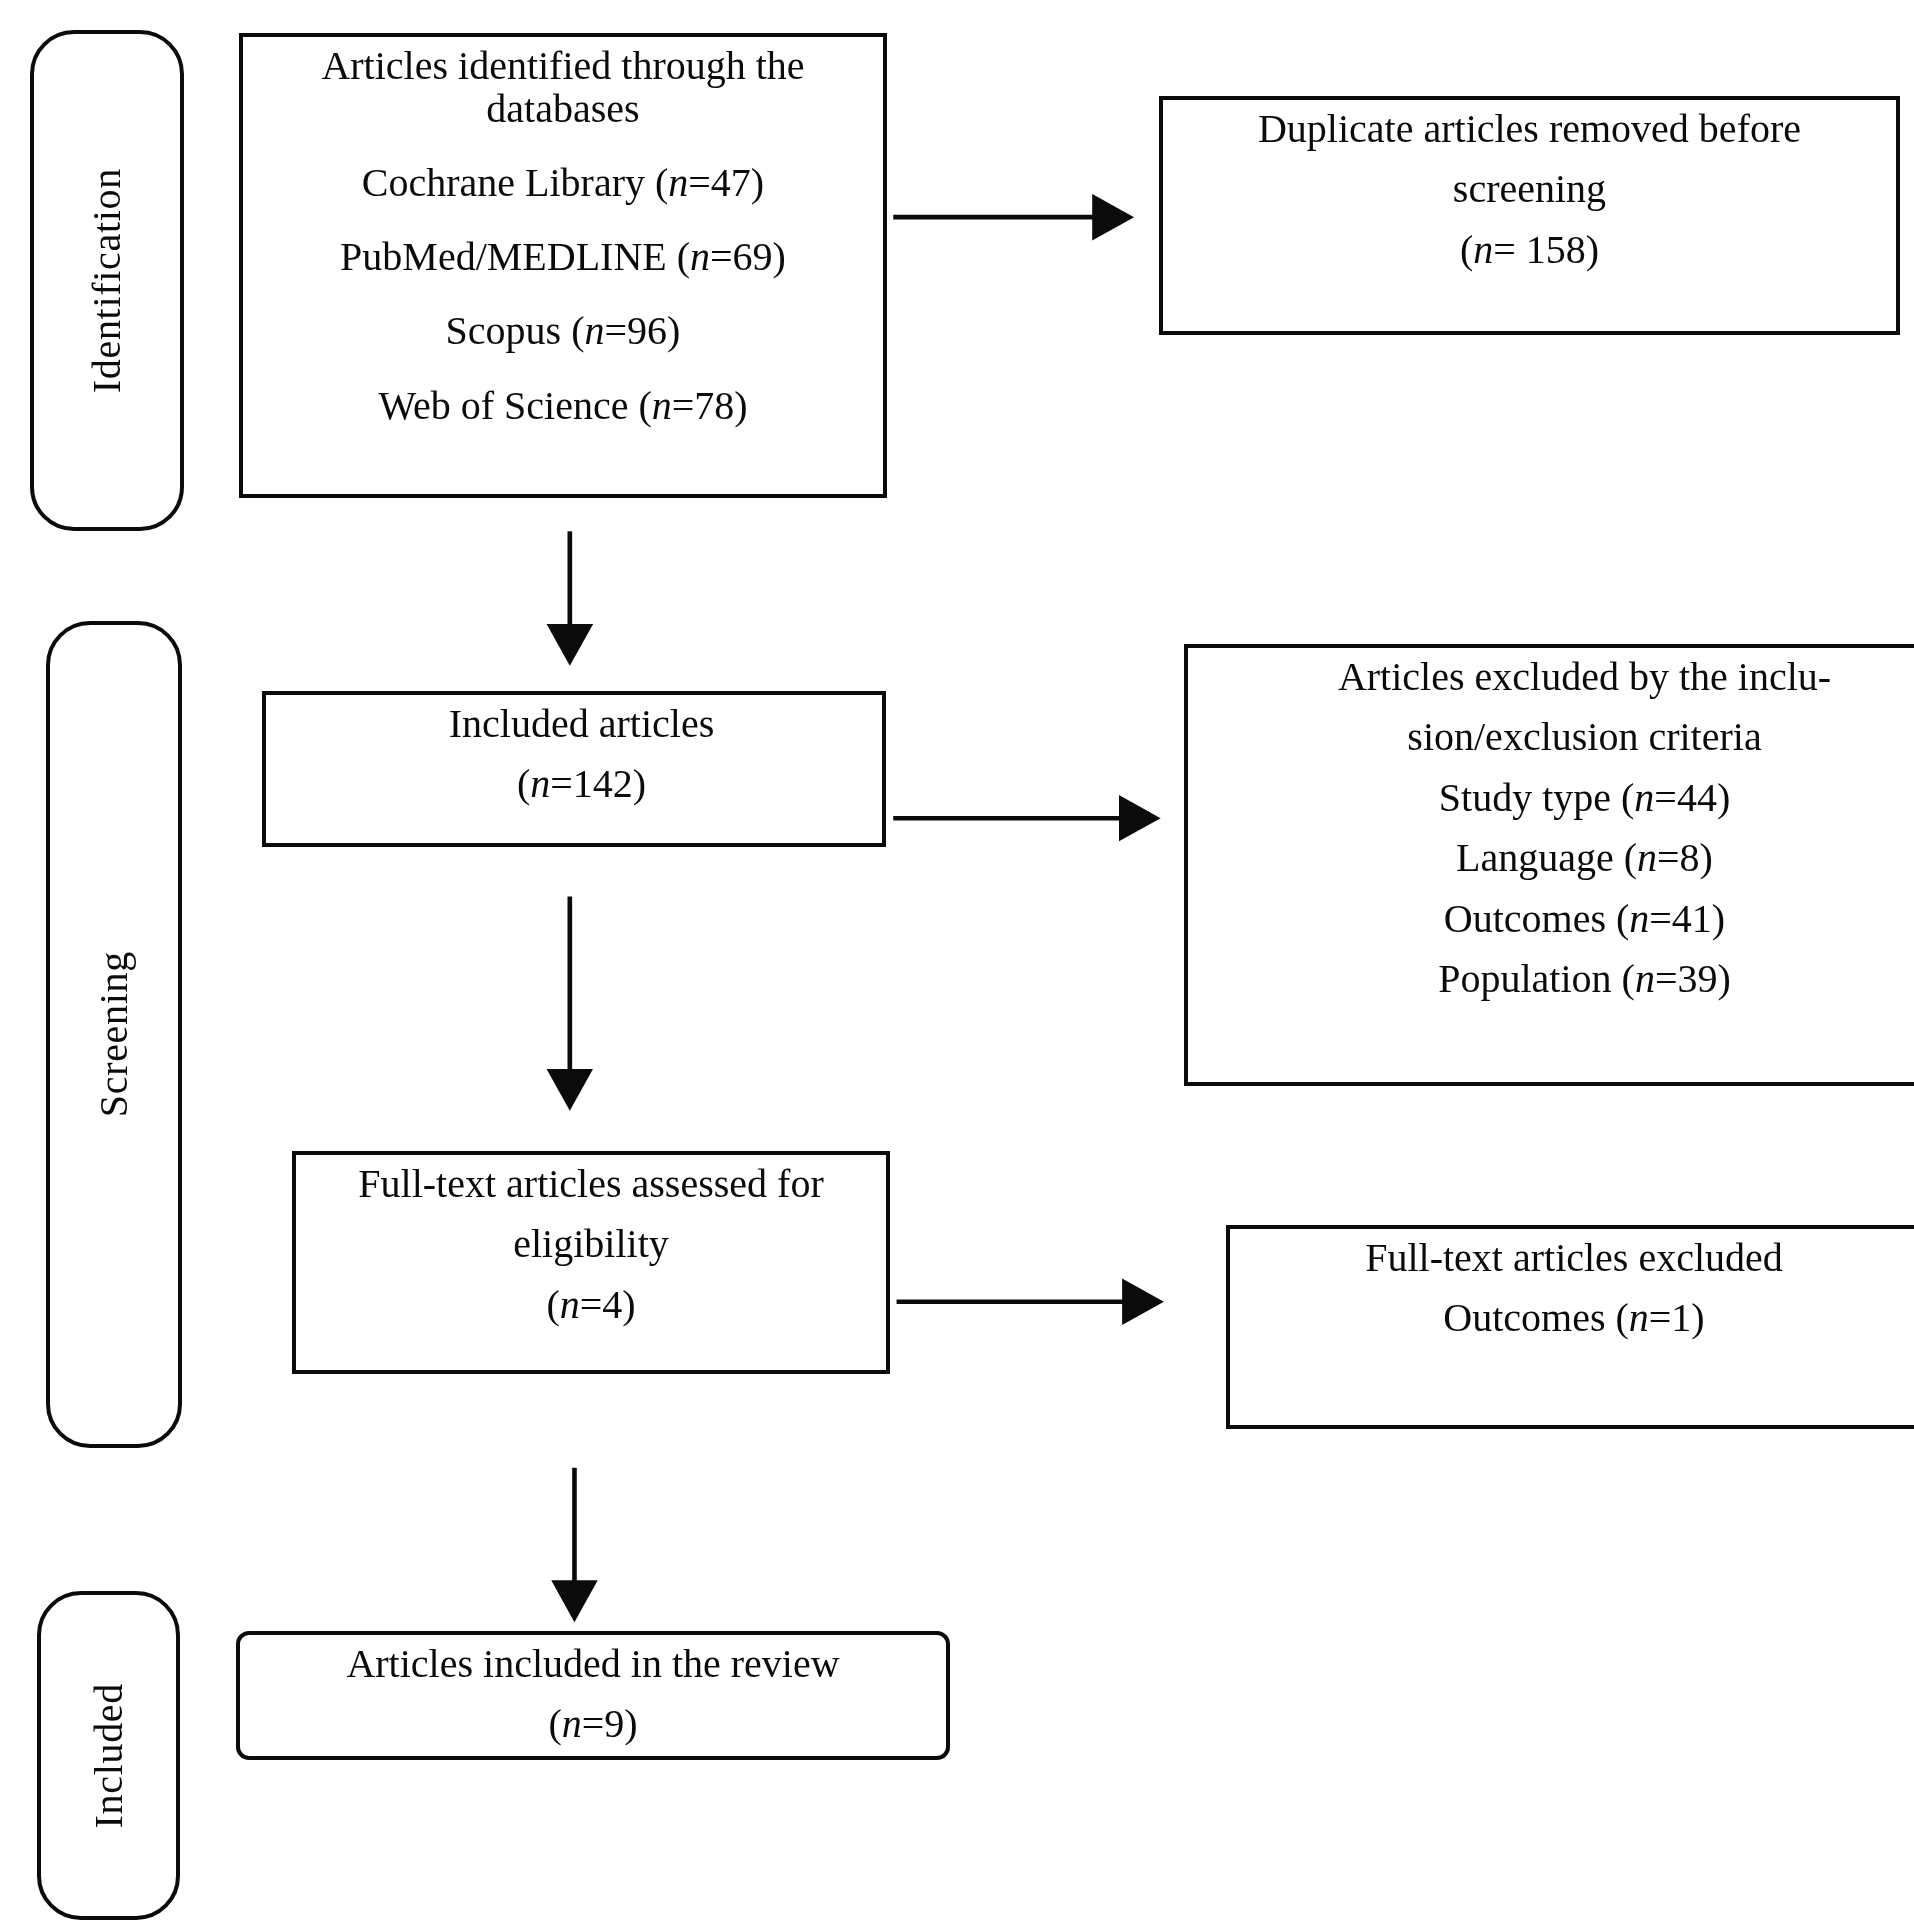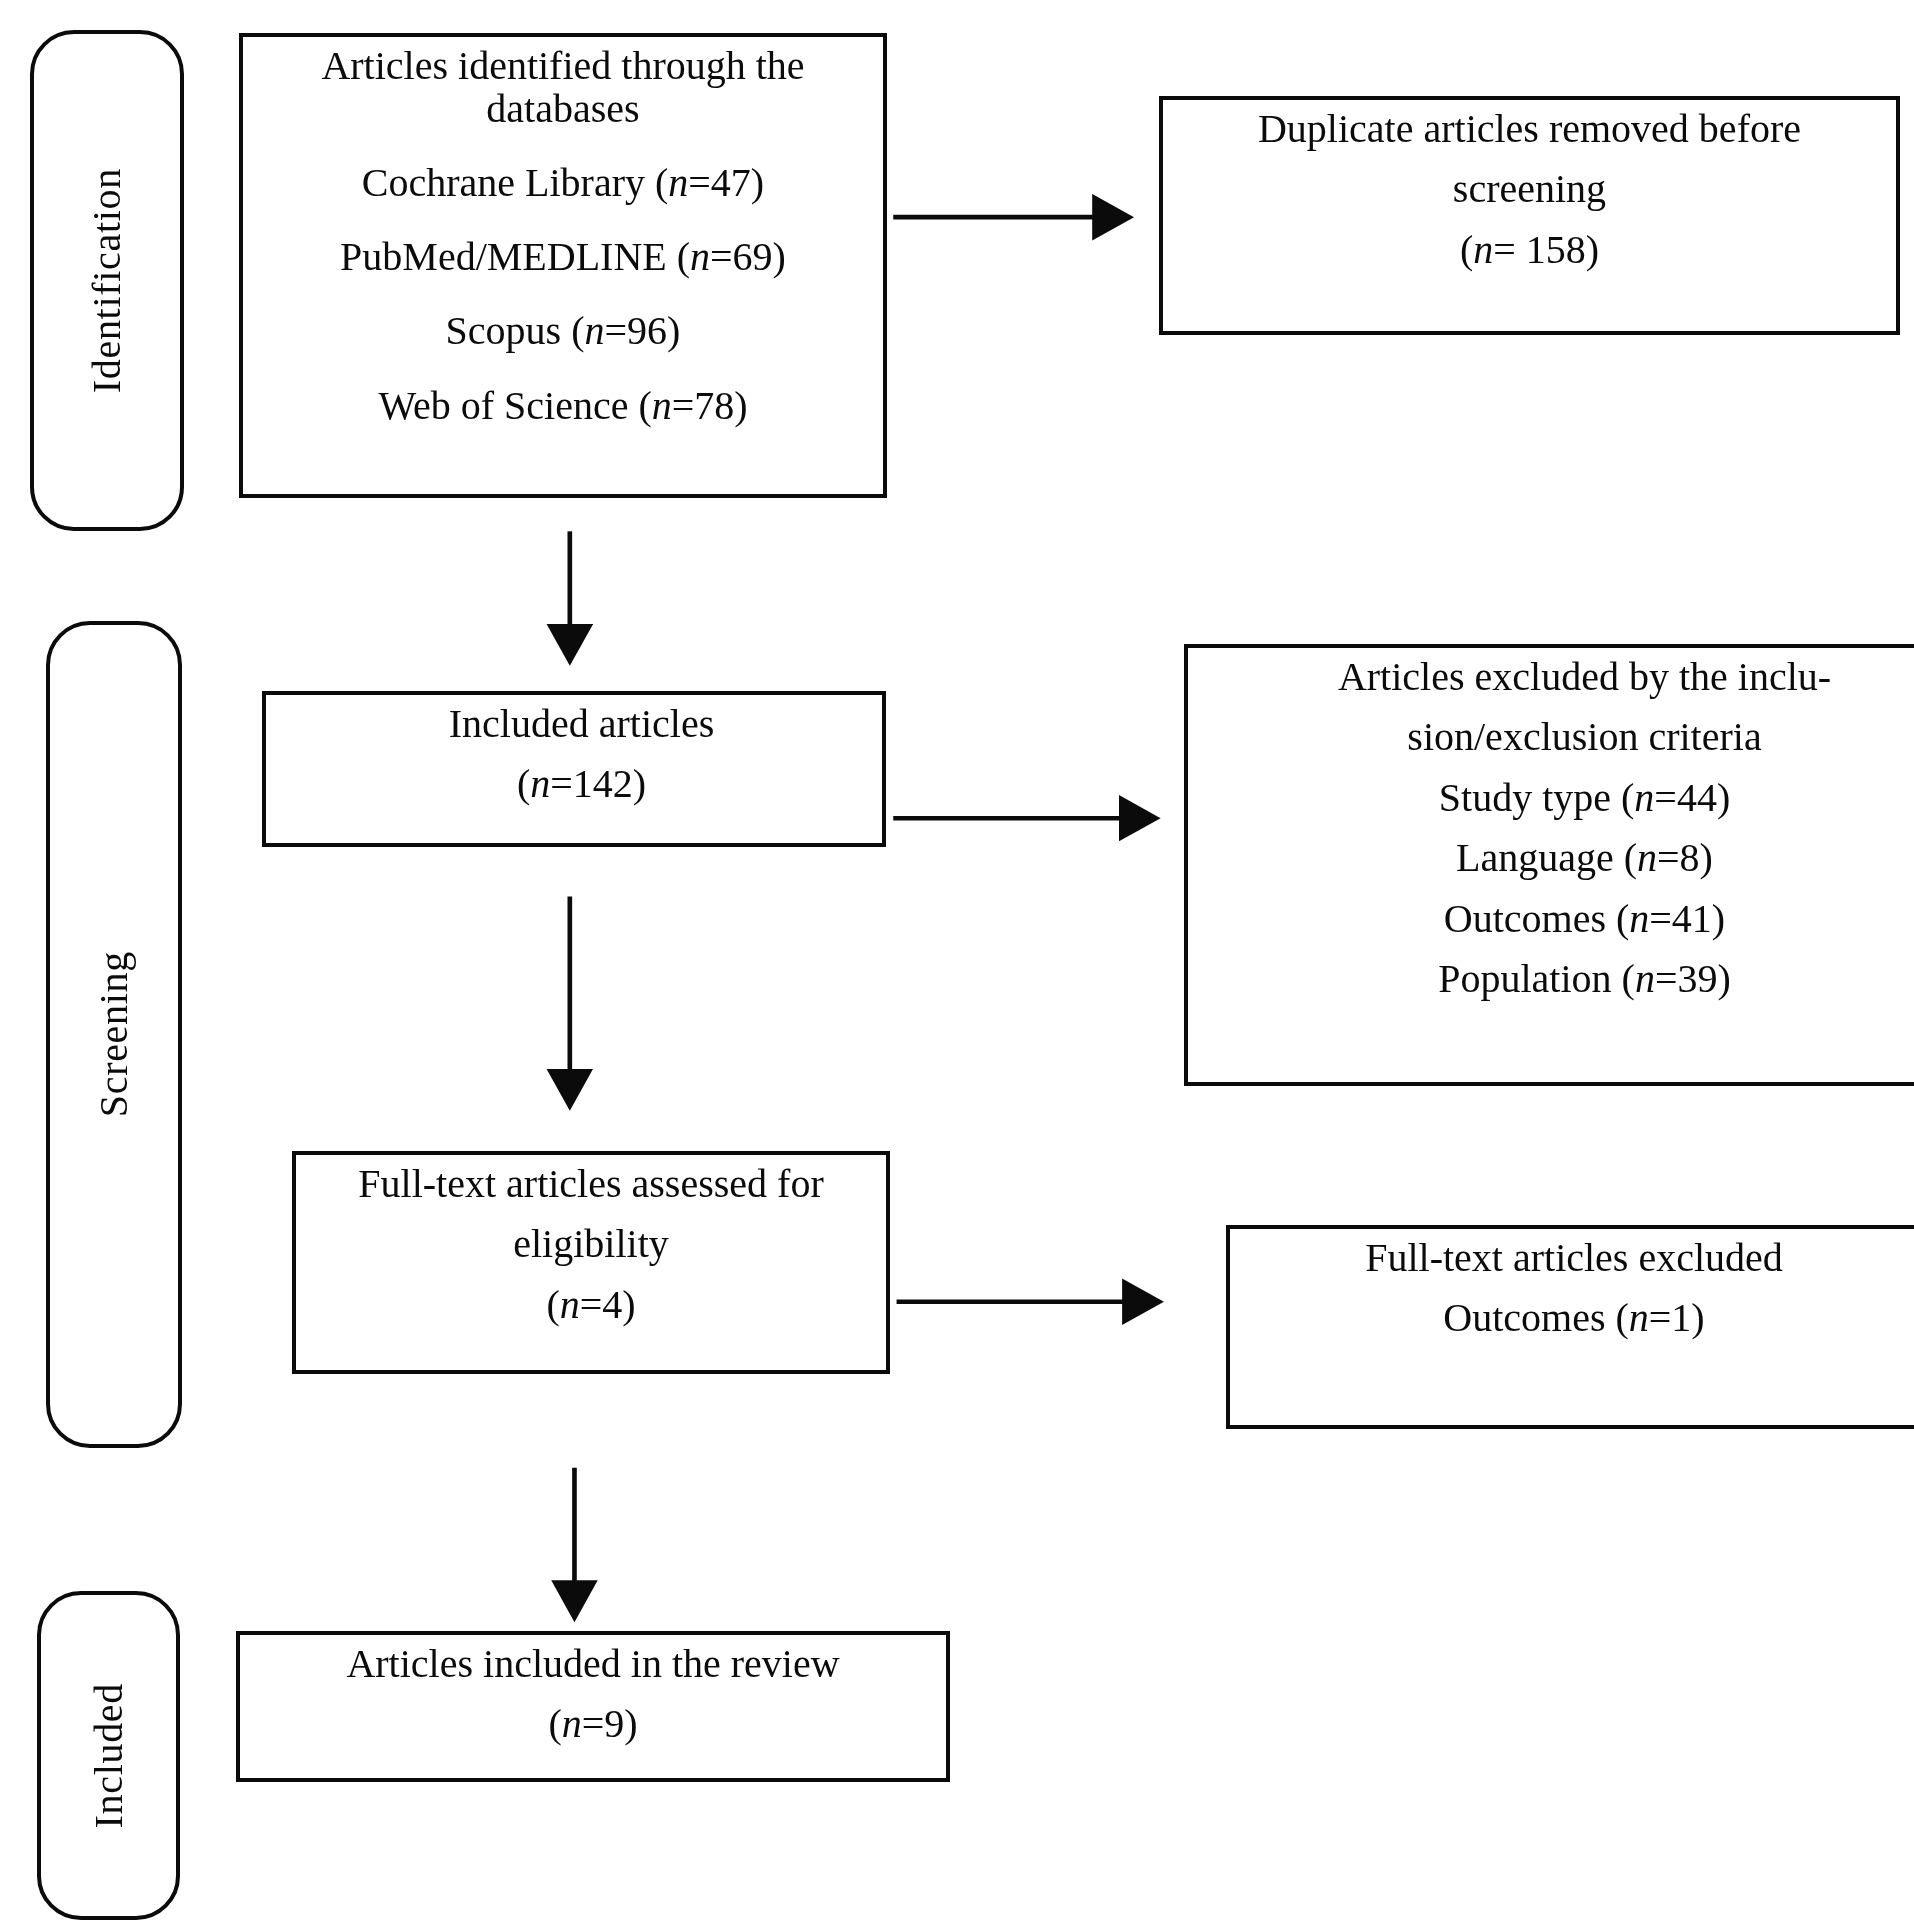--- a/index.html
+++ b/index.html
@@ -176,21 +176,21 @@
   </div>
 
   <div class="node-box" style="left:1184px; top:1225px; width:696px; height:204px;margin-left:42px;">
     <div class="node-line">Full-text articles excluded</div>
     <div class="gap-sm"></div>
     <div class="node-line">
       <span>Outcomes (</span><span class="n-italic">n</span><span>=1)</span>
     </div>
   </div>
 
-  <div class="node-box" style="left:236px; top:1631px; width:714px; height:151px;">
+  <div class="node-box" style="left:236px; top:1631px; width:714px; height:129px;border-radius:13px;">
     <div class="node-line">Articles included in the review</div>
     <div class="gap-sm"></div>
     <div class="node-line">
       <span>(</span><span class="n-italic">n</span><span>=9)</span>
     </div>
   </div>
 
 </div>
 
 

